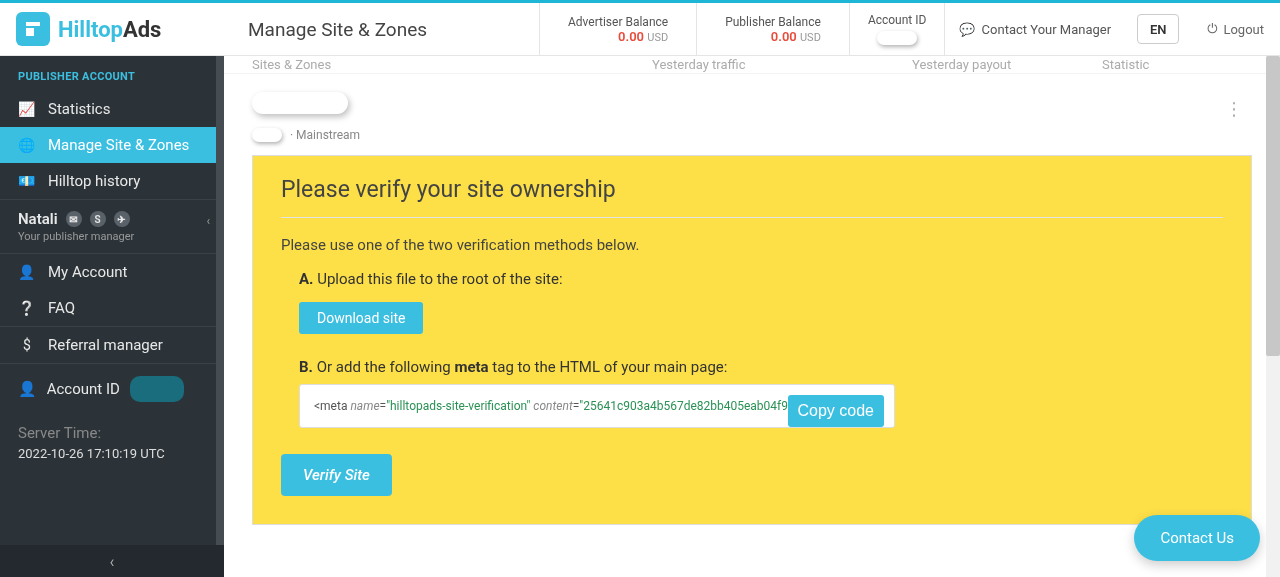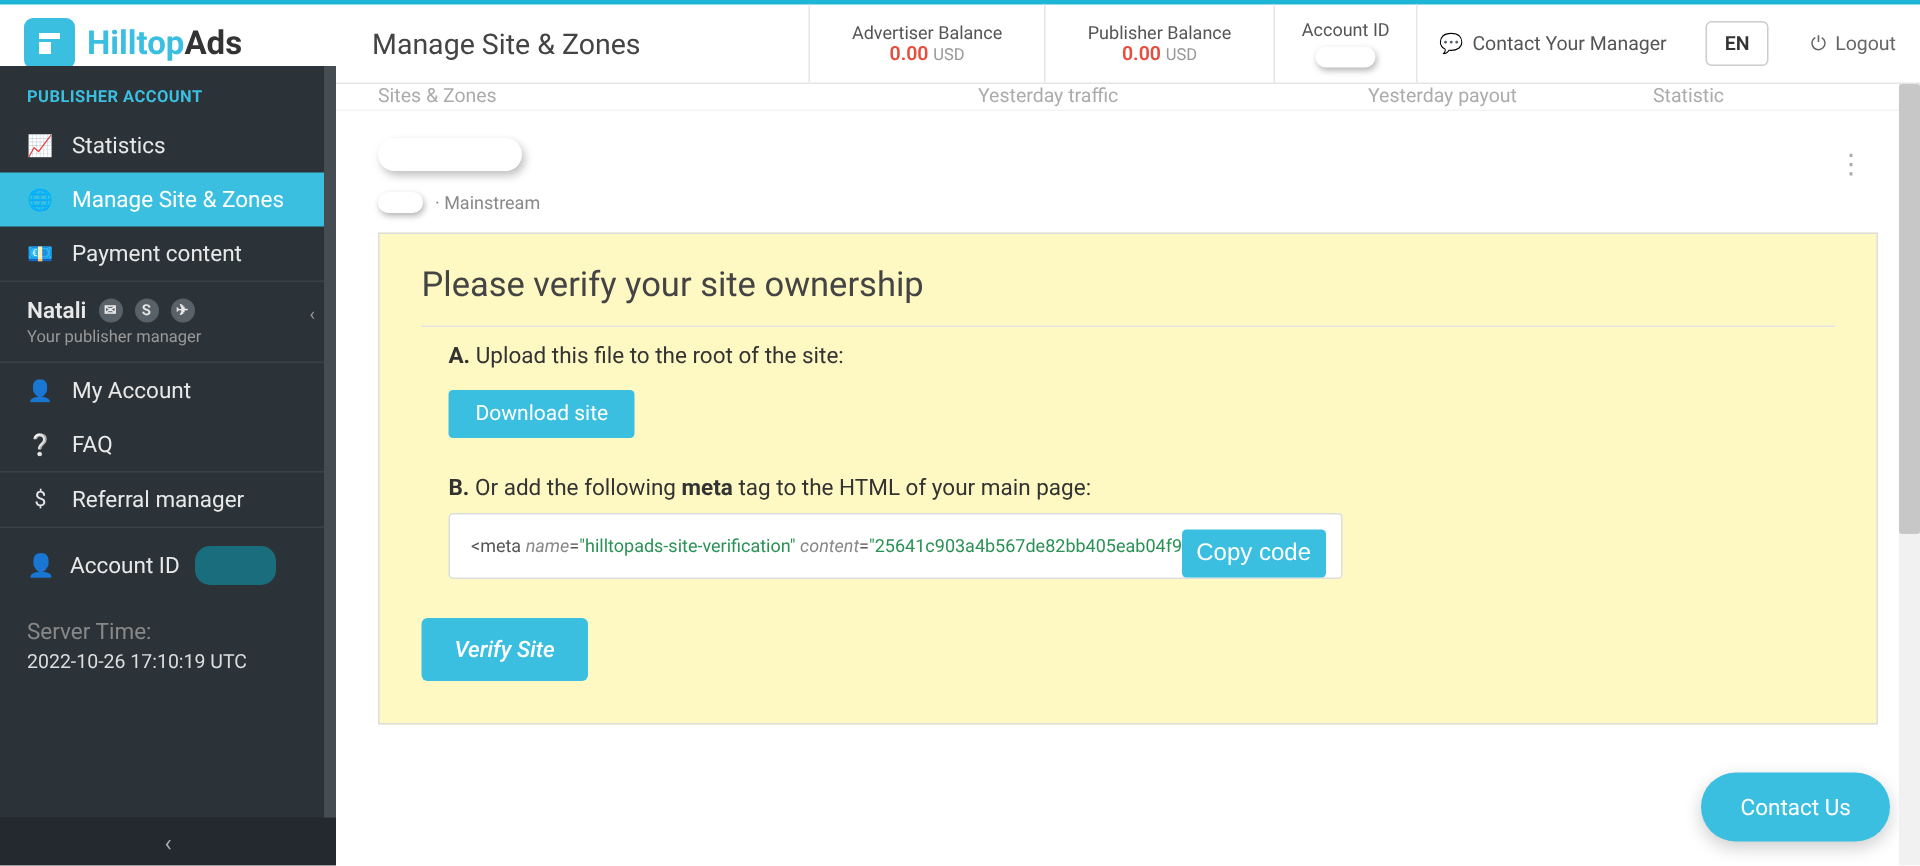--- a/index.html
+++ b/index.html
@@ -6,34 +6,34 @@
 body { width: 1280px; height: 577px; overflow: hidden; background: #fff; position: relative; }
 
 .topbar { height: 56px; border-top: 3px solid #1eb6d6; border-bottom: 1px solid #e5e5e5; display: flex; align-items: center; background: #fff; }
 .logo { width: 224px; display: flex; align-items: center; padding-left: 16px; gap: 8px; }
 .logo-icon { width: 34px; height: 34px; background: #3bbfe0; border-radius: 6px; display: flex; align-items: center; justify-content: center; color: #fff; font-weight: bold; }
 .logo-text { font-size: 22px; font-weight: 700; }
 .logo-text .teal { color: #3bbfe0; }
 .logo-text .dark { color: #333; }
 .page-title-top { font-size: 19px; color: #444; padding-left: 24px; flex: 0 0 auto; }
 .top-right { margin-left: auto; display: flex; align-items: stretch; height: 100%; }
-.balance { border-left: 1px solid #e5e5e5; padding: 8px 28px; display: flex; flex-direction: column; align-items: center; justify-content: center; }
+.balance { border-left: 1px solid #e5e5e5; padding: 8px 28px; display: flex; flex-direction: column; align-items: flex-end; justify-content: center; }
 .balance-label { font-size: 12px; color: #555; }
 .balance-value { font-size: 13px; }
 .balance-value .amt { color: #e74c3c; font-weight: 600; }
 .balance-value .cur { color: #999; font-size: 11px; }
 .acct-id-top { border-left: 1px solid #e5e5e5; padding: 8px 18px; display: flex; flex-direction: column; align-items: center; justify-content: center; }
 .acct-id-top .lbl { font-size: 12px; color: #555; }
 .acct-id-top .val { width: 40px; height: 14px; background: #fff; border-radius: 7px; box-shadow: 1px 2px 4px rgba(0,0,0,0.3); margin-top: 4px; }
 .contact-mgr { border-left: 1px solid #e5e5e5; display: flex; align-items: center; gap: 6px; padding: 0 14px; font-size: 13px; color: #555; }
 .contact-mgr .ic { color: #3bbfe0; }
 .lang { border: 1px solid #ccc; border-radius: 4px; width: 42px; height: 30px; display: flex; align-items: center; justify-content: center; font-weight: 600; font-size: 13px; color: #333; margin: 0 12px; align-self: center; }
 .logout { display: flex; align-items: center; gap: 6px; padding: 0 16px; font-size: 13px; color: #666; }
 
-.sidebar { position: absolute; left: 0; top: 44px; bottom: 0; width: 224px; background: #2c3338; color: #e8e8e8; display: flex; flex-direction: column; }
+.sidebar { position: absolute; left: 0; top: 56px; bottom: 0; width: 224px; background: #2c3338; color: #e8e8e8; display: flex; flex-direction: column; }
 .side-section-label { font-size: 11px; color: #3bbfe0; font-weight: 700; padding: 14px 18px 8px; letter-spacing: 0.3px; }
 .side-item { display: flex; align-items: center; gap: 12px; padding: 9px 18px; font-size: 15px; cursor: pointer; }
 .side-item.active { background: #3bbfe0; color: #fff; }
 .side-item .ic { width: 18px; text-align: center; font-size: 14px; }
 .side-divider { border-top: 1px solid #3a4248; }
 .manager-block { padding: 10px 18px; position: relative; }
 .manager-name { font-size: 15px; font-weight: 600; display: flex; align-items: center; gap: 8px; }
 .manager-sub { font-size: 11px; color: #999; margin-top: 2px; }
 .manager-chevron { position: absolute; right: 14px; top: 14px; color: #999; font-size: 12px; }
 .mgr-ic { width: 16px; height: 16px; border-radius: 50%; background: #5a6269; display: inline-flex; align-items: center; justify-content: center; font-size: 10px; }
@@ -49,21 +49,21 @@
 .tabs-row { height: 18px; display: flex; align-items: center; padding: 0 28px; color: #888; font-size: 13px; border-bottom: 1px solid #eee; opacity: 0.7; }
 .tabs-row .tab1 { width: 400px; }
 .tabs-row .tab2 { width: 260px; }
 .tabs-row .tab3 { width: 190px; }
 .site-header { padding: 18px 28px 6px; position: relative; }
 .site-name-chip { display: inline-block; width: 96px; height: 22px; background: #fff; border-radius: 11px; box-shadow: 2px 3px 6px rgba(0,0,0,0.25); }
 .site-dot { font-size: 12px; color: #888; margin-left: 4px; }
 .site-under-chip { display: inline-block; width: 30px; height: 14px; background: #fff; border-radius: 7px; box-shadow: 1px 2px 4px rgba(0,0,0,0.3); vertical-align: middle; }
 .kebab { position: absolute; right: 38px; top: 24px; color: #aaa; font-size: 18px; letter-spacing: -1px; cursor: pointer; }
 
-.panel { margin: 6px 28px 20px; border: 1px solid #ddd; background: #fef9c3; padding: 20px 28px 28px; }
+.panel { margin: 6px 28px 20px; border: 1px solid #ddd; background: #fde047; padding: 20px 28px 28px; }
 .panel h2 { font-size: 23px; font-weight: 400; color: #444; padding-bottom: 14px; border-bottom: 1px solid #e3e3e3; }
 .panel .intro { font-size: 15px; color: #444; margin: 18px 0 16px; }
 .method { margin: 10px 0 8px 18px; font-size: 15px; color: #333; }
 .method .ltr { font-weight: 700; }
 .dl-btn { display: inline-block; margin: 6px 0 14px 18px; background: #3bbfe0; color: #fff; padding: 8px 18px; border-radius: 3px; font-size: 14px; cursor: pointer; }
 .code-box { margin: 8px 0 0 18px; width: 596px; border: 1px solid #ddd; background: #fff; border-radius: 3px; padding: 12px 14px; position: relative; font-family: Consolas, monospace; font-size: 12px; color: #555; line-height: 1.5; }
 .code-box .attr { color: #888; font-style: italic; }
 .code-box .val { color: #2a9155; }
 .copy-btn { position: absolute; right: 10px; top: 10px; background: #3bbfe0; color: #fff; font-size: 16px; padding: 4px 10px; border-radius: 3px; cursor: pointer; font-family: -apple-system, sans-serif; }
 .verify-btn { display: inline-block; margin-top: 26px; background: #3bbfe0; color: #fff; padding: 12px 22px; border-radius: 4px; font-size: 15px; font-weight: 500; cursor: pointer; font-style: italic; }
@@ -115,21 +115,21 @@
   <div class="side-item">
     <span class="ic">📈</span>
     <span>Statistics</span>
   </div>
   <div class="side-item active">
     <span class="ic">🌐</span>
     <span>Manage Site &amp; Zones</span>
   </div>
   <div class="side-item">
     <span class="ic">💶</span>
-    <span>Payment content</span>
+    <span>Hilltop history</span>
   </div>
   <div class="side-divider"></div>
   <div class="manager-block">
     <div class="manager-name">
       <span>Natali</span>
       <span class="mgr-ic">✉</span>
       <span class="mgr-ic">S</span>
       <span class="mgr-ic">✈</span>
     </div>
     <div class="manager-sub">Your publisher manager</div>
@@ -176,20 +176,21 @@
     <div><span class="site-name-chip"></span></div>
     <div style="margin-top:6px;">
       <span class="site-under-chip"></span>
       <span class="site-dot">· <span>Mainstream</span></span>
     </div>
     <div class="kebab">⋮</div>
   </div>
 
   <div class="panel">
     <h2>Please verify your site ownership</h2>
+    <p class="intro">Please use one of the two verification methods below.</p>
 
     <p class="method">
       <span class="ltr">A.</span><span> Upload this file to the root of the site:</span>
     </p>
     <span class="dl-btn">Download site</span>
 
     <p class="method">
       <span class="ltr">B.</span><span> Or add the following </span><strong>meta</strong><span> tag to the HTML of your main page:</span>
     </p>
     <div class="code-box">

